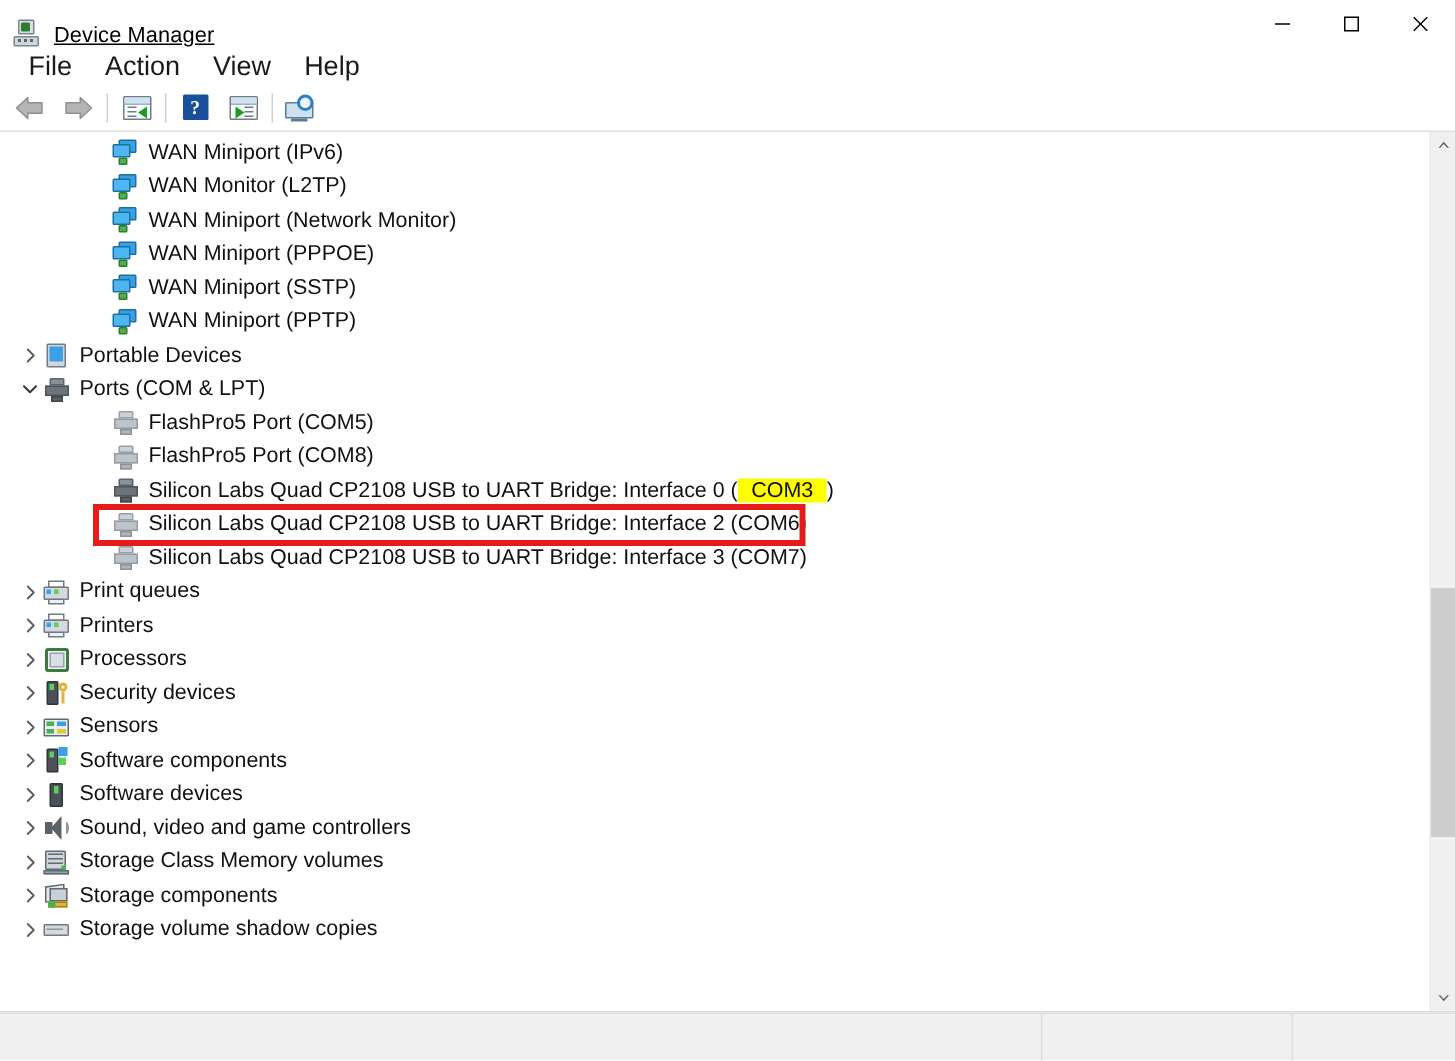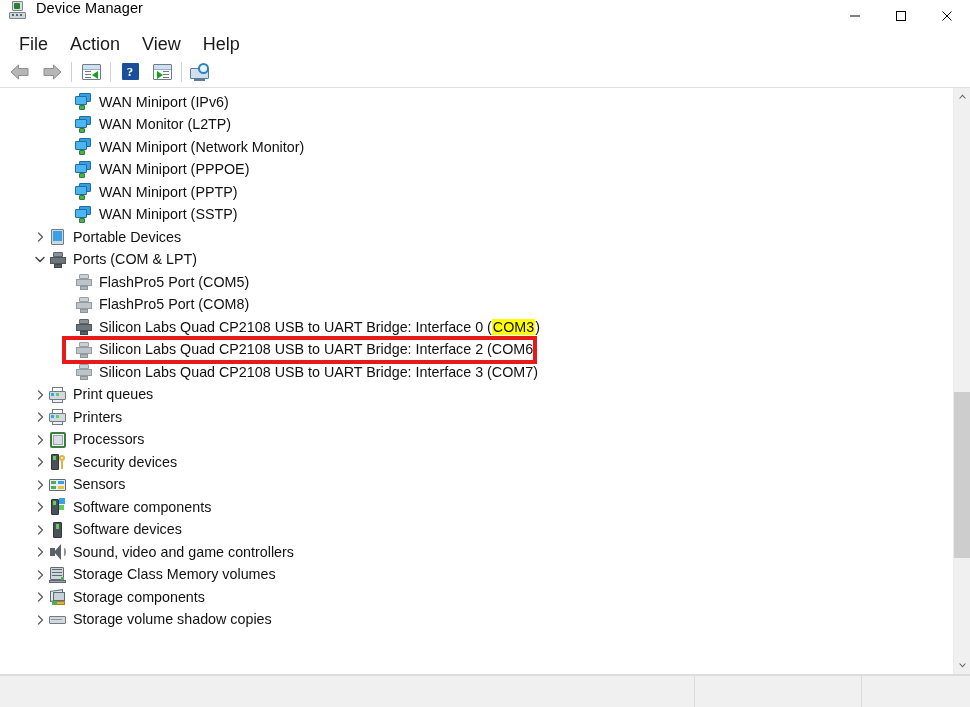--- a/index.html
+++ b/index.html
@@ -18,23 +18,24 @@
     background: #ffffff;
     display: flex;
     flex-direction: column;
   }
 
   
   .titlebar {
     height: 32px;
     flex: 0 0 32px;
     display: flex;
-    align-items: flex-start;
+    align-items: flex-end;
     background: #ffffff;
     position: relative;
+    text-decoration: underline;
   }
   .title-icon {
     width: 20px; height: 20px;
     margin-left: 8px; margin-right: 8px;
     position: relative;
     flex: 0 0 20px;
   }
   .ti-monitor {
     position: absolute; left: 4px; top: 1px;
     width: 11px; height: 10px;
@@ -243,21 +244,21 @@
   }
   .chev svg { display: block; }
   .ico {
     width: 20px; flex: 0 0 20px;
     height: 18px;
     margin-right: 5px;
     position: relative;
   }
 
   
-  .ind-1 { padding-left: 32px; }   
+  .ind-1 { padding-left: 12px; }   
   .ind-2 { padding-left: 58px; }   
 
   
   .ic-net .back {
     position: absolute; left: 5px; top: 0px;
     width: 12px; height: 9px;
     background: #35a0e8;
     border: 1px solid #1f6f9e;
     border-radius: 1px;
   }
@@ -540,21 +541,21 @@
   }
   .ic-shadow .line {
     position: absolute; left: 3px; top: 8px;
     width: 11px; height: 1px;
     background: #8d949a;
   }
 
   
   .hl {
     background: #ffff00;
-    padding: 0 1px;
+    padding: 0 9px;
   }
 
   
   .red-box {
     position: absolute;
     border: 4px solid #e81919;
     pointer-events: none;
     z-index: 20;
     background: transparent;
   }
@@ -729,30 +730,30 @@
           </span>
           <span class="label">WAN Miniport (PPPOE)</span>
         </div>
         <div class="row ind-2">
           <span class="chev"></span>
           <span class="ico ic-net">
             <span class="back"></span>
             <span class="front"></span>
             <span class="plug"></span>
           </span>
-          <span class="label">WAN Miniport (PPTP)</span>
+          <span class="label">WAN Miniport (SSTP)</span>
         </div>
         <div class="row ind-2">
           <span class="chev"></span>
           <span class="ico ic-net">
             <span class="back"></span>
             <span class="front"></span>
             <span class="plug"></span>
           </span>
-          <span class="label">WAN Miniport (SSTP)</span>
+          <span class="label">WAN Miniport (PPTP)</span>
         </div>
         <div class="row ind-1">
           <span class="chev">
             <svg width="7" height="10" viewBox="0 0 7 10">
               <path d="M1.5 1 L5.5 5 L1.5 9" fill="none" stroke="#5a5a5a" stroke-width="1.2" stroke-linecap="round" stroke-linejoin="round"></path>
             </svg>
           </span>
           <span class="ico ic-portable">
             <span class="body"></span>
             <span class="scr"></span>

